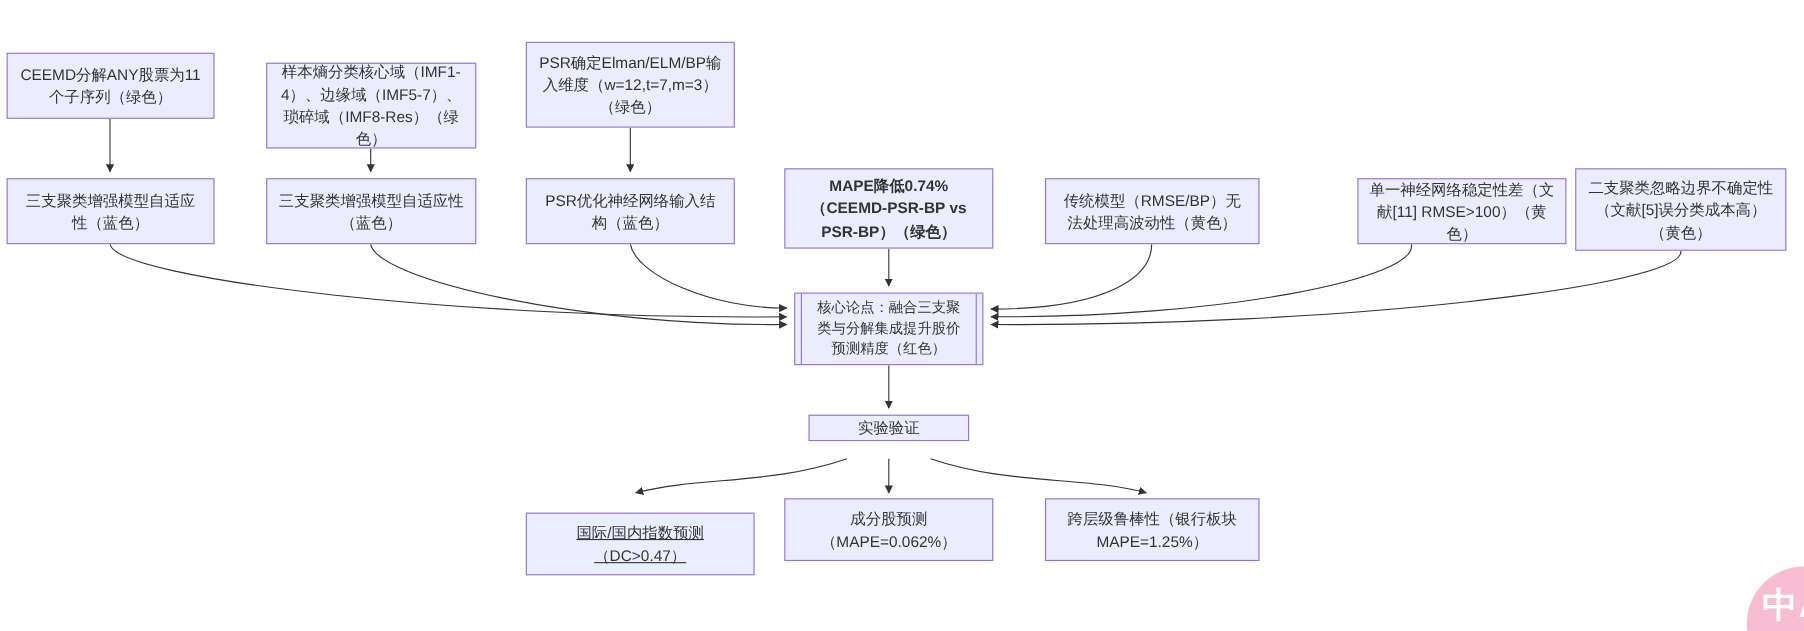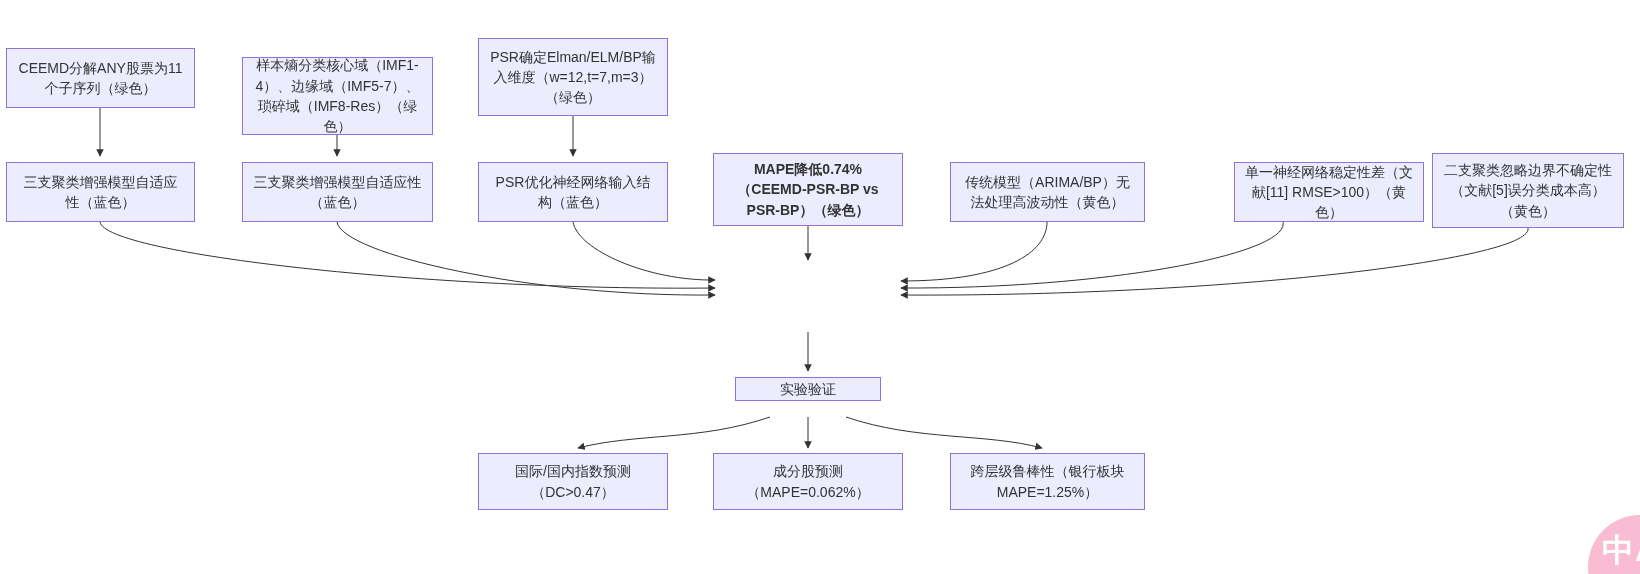--- a/index.html
+++ b/index.html
@@ -88,30 +88,31 @@
   <div class="node" style="left:478px;top:38px;width:190px;height:78px;">PSR确定Elman/ELM/BP输入维度（w=12,t=7,m=3）（绿色）</div>
 
   <div class="node" style="left:6px;top:162px;width:189px;height:60px;">三支聚类增强模型自适应性（蓝色）</div>
 
   <div class="node" style="left:242px;top:162px;width:191px;height:60px;">三支聚类增强模型自适应性（蓝色）</div>
 
   <div class="node" style="left:478px;top:162px;width:190px;height:60px;">PSR优化神经网络输入结构（蓝色）</div>
 
   <div class="node" style="left:713px;top:153px;width:190px;height:73px;font-weight:bold;">MAPE降低0.74%（CEEMD-PSR-BP vs PSR-BP）（绿色）</div>
 
-  <div class="node" style="left:950px;top:162px;width:195px;height:60px;">传统模型（ARIMA/BP）无法处理高波动性（黄色）</div>
+  <div class="node" style="left:950px;top:162px;width:195px;height:60px;">传统模型（RMSE/BP）无法处理高波动性（黄色）</div>
 
   <div class="node" style="left:1188px;top:162px;width:190px;height:60px;margin-left:46px;">单一神经网络稳定性差（文献[11] RMSE&gt;100）（黄色）</div>
 
   <div class="node" style="left:1432px;top:153px;width:192px;height:75px;">二支聚类忽略边界不确定性（文献[5]误分类成本高）（黄色）</div>
 
+  <div class="node subroutine" style="left:722px;top:266px;width:172px;height:66px;font-size:13px;">核心论点：融合三支聚类与分解集成提升股价预测精度（红色）</div>
 
   <div class="node" style="left:735px;top:377px;width:146px;height:24px;">实验验证</div>
 
-  <div class="node" style="left:478px;top:453px;width:190px;height:57px;">国际/国内指数预测（DC&gt;0.47）</div>
+  <div class="node" style="left:478px;top:466px;width:208px;height:57px;text-decoration:underline;">国际/国内指数预测（DC&gt;0.47）</div>
 
   <div class="node" style="left:713px;top:453px;width:190px;height:57px;">成分股预测（MAPE=0.062%）</div>
 
   <div class="node" style="left:950px;top:453px;width:195px;height:57px;">跨层级鲁棒性（银行板块MAPE=1.25%）</div>
 
   <div class="badge">中A</div>
 
 </div>
 
 </body></html>

